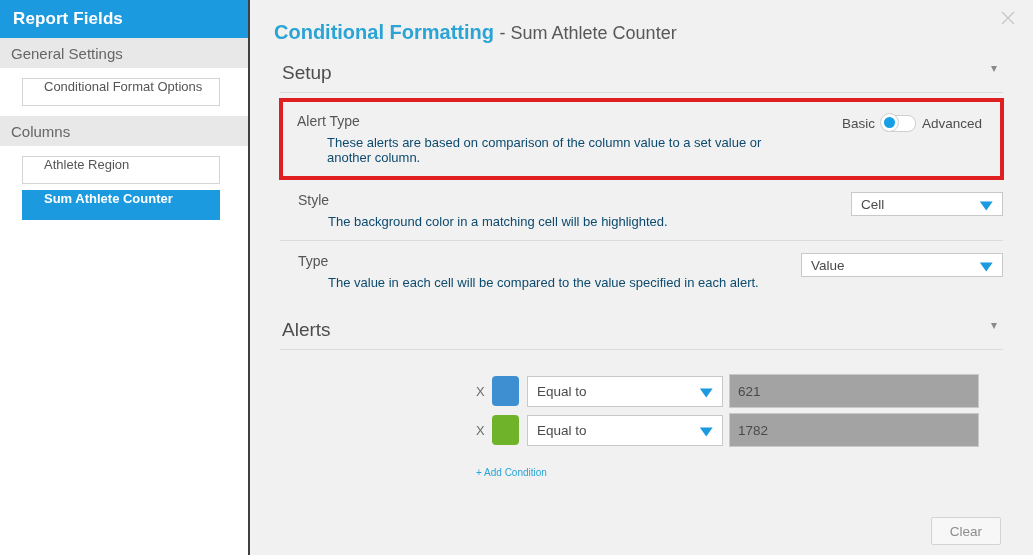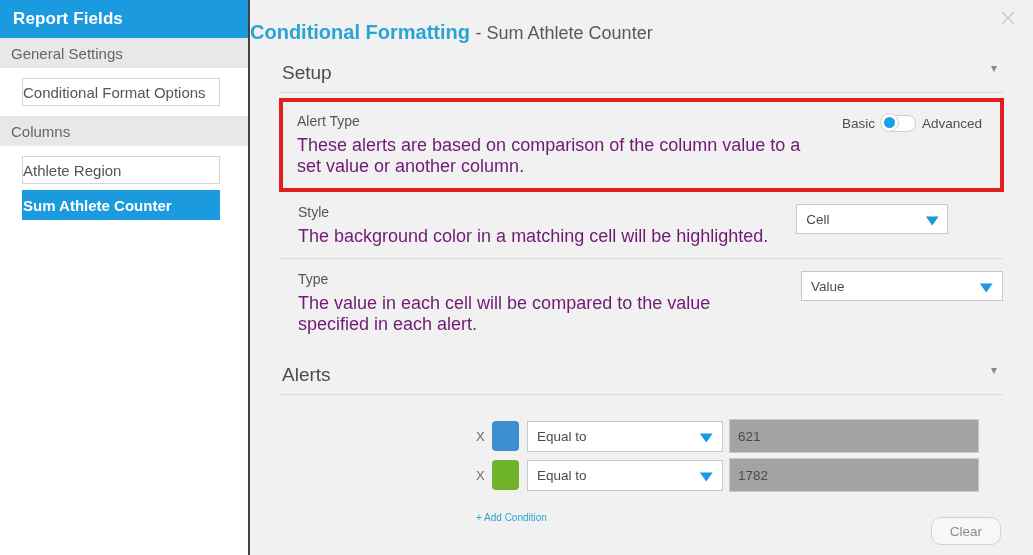--- a/index.html
+++ b/index.html
@@ -57,24 +57,23 @@
     padding: 10px 0 10px 0;
   }
   .sb-item {
     height: 28px;
     margin: 0 auto 0 22px;
     width: 198px;
     box-sizing: border-box;
     border: 1px solid #d4d4d4;
     background: #ffffff;
     color: #555555;
-    font-size: 15px;
-    display: flex;
-    align-items: center;
-    padding-left: 0;
+    font-size: 13px;
+    display: flex;
+    padding-left: 21px;
   }
   .sb-item.selected {
     background: #1b9ae0;
     border-color: #1b9ae0;
     color: #ffffff;
     font-weight: bold;
     height: 30px;
   }
   .sb-spacer { height: 6px; }
 
@@ -91,21 +90,21 @@
     top: 9px;
     right: 16px;
     width: 18px;
     height: 18px;
     cursor: pointer;
     opacity: 0.45;
   }
   .close-icon svg { display: block; }
 
   .panel-title {
-    padding: 21px 0 0 0;
+    padding: 21px 0 0 24px;
     font-size: 20px;
     white-space: nowrap;
   }
   .panel-title .pt-main {
     color: #2aa4d5;
     font-weight: bold;
   }
   .panel-title .pt-sub {
     color: #585858;
     font-weight: normal;
@@ -130,35 +129,37 @@
     font-size: 12px;
     line-height: 1;
     padding-right: 4px;
   }
 
   
   .setup-rows { }
   .srow {
     display: flex;
     align-items: flex-start;
+    justify-content: space-between;
     padding: 12px 0 11px 18px;
     border-bottom: 1px solid #dcdcdc;
     box-sizing: border-box;
     gap: 28px;
   }
   .srow:last-child { border-bottom: none; }
   .srow-texts { }
   .srow-label {
     font-size: 14px;
     color: #555555;
     margin-bottom: 6px;
   }
   .srow-desc {
-    font-size: 18px;
-    color: #701a75;
+    font-size: 13px;
+    color: #0c4a6e;
+    margin-left: 30px;
   }
   .srow-ctrl {
     display: flex;
     align-items: center;
   }
 
   
   .alert-type-wrap {
     border: 4px solid #e02020;
     margin: 5px -1px 0 -1px;
@@ -207,21 +208,21 @@
     left: 3px;
     top: 3px;
     width: 11px;
     height: 11px;
     border-radius: 50%;
     background: #17a0e8;
   }
 
   
   .sel {
-    height: 30px;
+    height: 24px;
     border: 1px solid #c9c9c9;
     background: #ffffff;
     display: flex;
     align-items: center;
     justify-content: space-between;
     padding: 0 8px 0 9px;
     box-sizing: border-box;
     font-size: 13.5px;
     color: #4a4a4a;
     cursor: pointer;
@@ -292,21 +293,21 @@
     right: 32px;
     bottom: 10px;
   }
   .btn-clear {
     width: 70px;
     height: 28px;
     border: 1px solid #d3d3d3;
     background: #f7f7f7;
     color: #8c8c8c;
     font-size: 13.5px;
-    border-radius: 10px;
+    border-radius: 2px;
     cursor: pointer;
     font-family: "Liberation Sans", sans-serif;
   }
 </style>
 </head>
 <body>
 
 <div class="app">
 
   <div class="sidebar">

